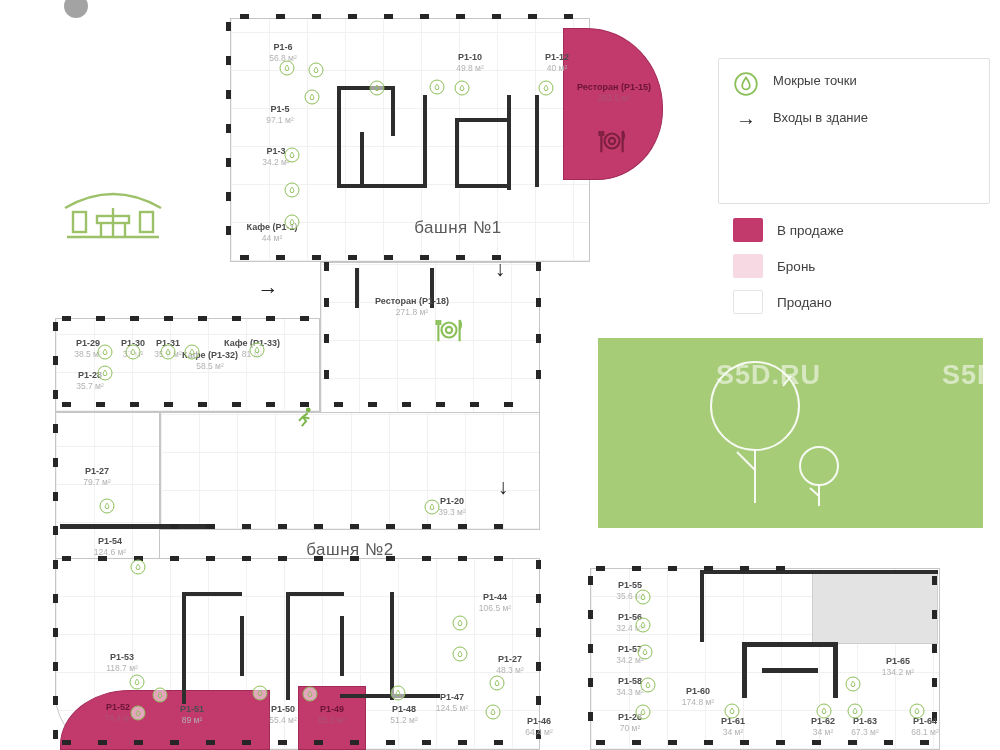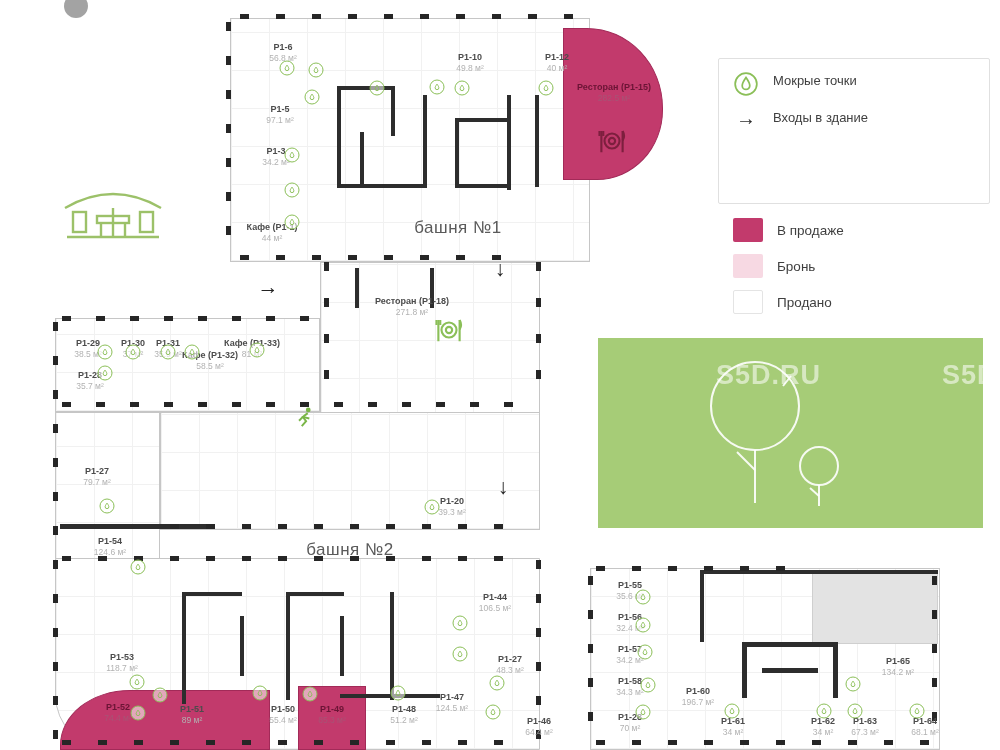--- a/index.html
+++ b/index.html
@@ -368,21 +368,21 @@
     <div class="room" style="left: 630px; top: 676px;">
       <span class="room-name">P1-58</span>
       <span class="room-area">34.3 м²</span>
     </div>
     <div class="room" style="left: 630px; top: 712px;">
       <span class="room-name">P1-28</span>
       <span class="room-area">70 м²</span>
     </div>
     <div class="room" style="left: 698px; top: 686px;">
       <span class="room-name">P1-60</span>
-      <span class="room-area">196.7 м²</span>
+      <span class="room-area">174.8 м²</span>
     </div>
     <div class="room" style="left: 733px; top: 716px;">
       <span class="room-name">P1-61</span>
       <span class="room-area">34 м²</span>
     </div>
     <div class="room" style="left: 823px; top: 716px;">
       <span class="room-name">P1-62</span>
       <span class="room-area">34 м²</span>
     </div>
     <div class="room" style="left: 865px; top: 716px;">

